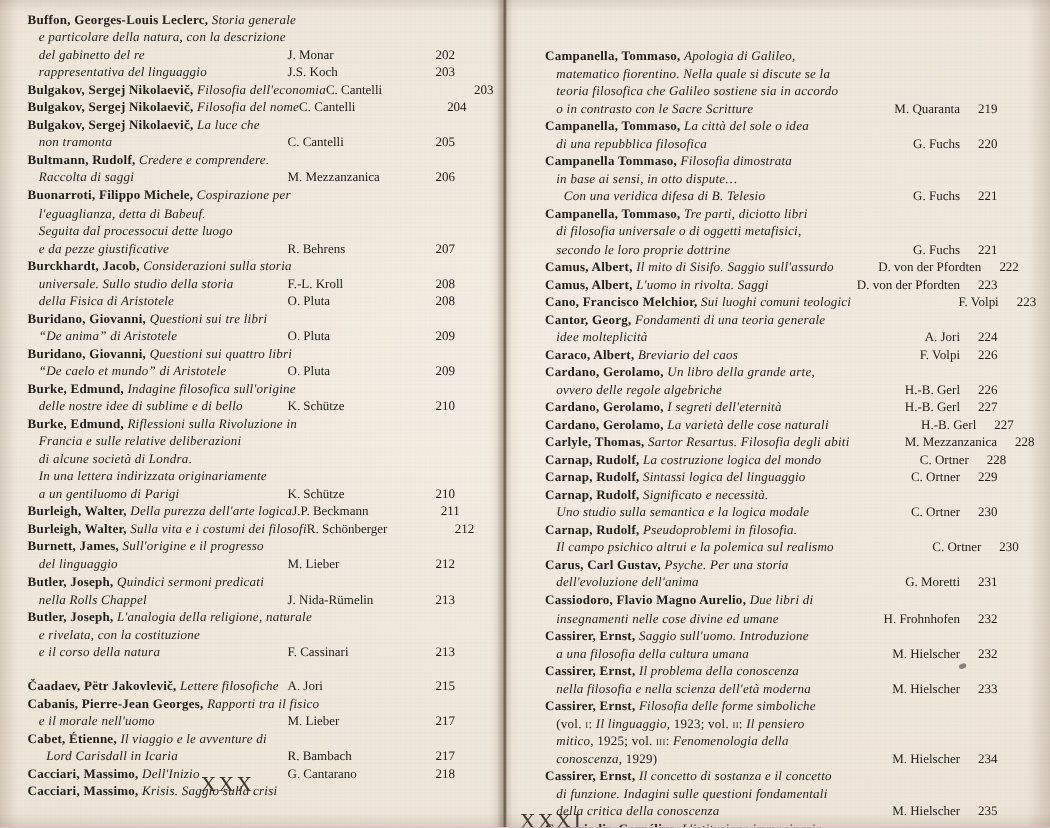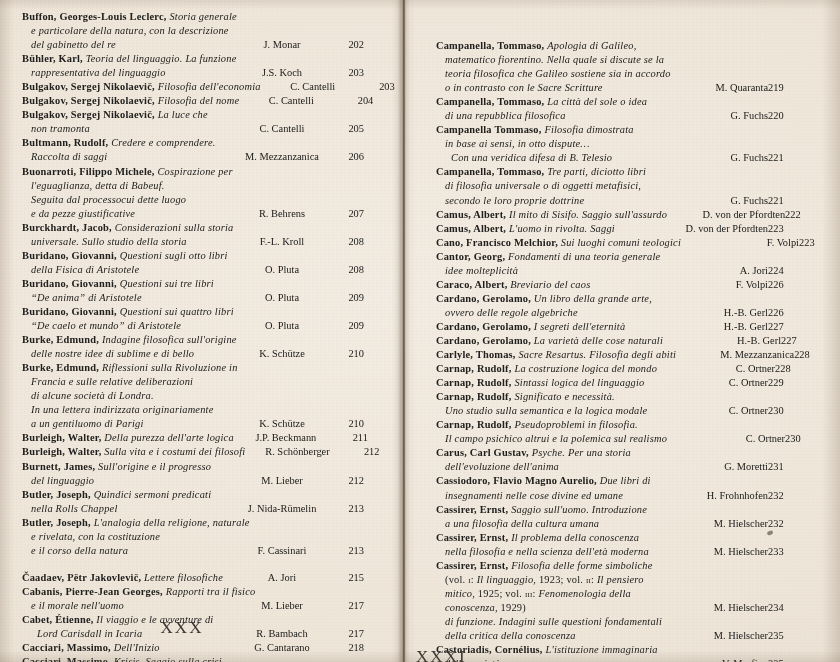--- a/index.html
+++ b/index.html
@@ -111,37 +111,37 @@
     letter-spacing: 0.02em;
   }
   .ln-indent { padding-left: 9px; }
   .ln-indent2 { padding-left: 15px; }
   .ln-spacer { flex: 1 1 auto; }
 
   .page-left .ln-trans {
     flex: 0 0 auto;
     width: 104px;
     margin-left: auto;
-    text-align: center;
+    text-align: left;
   }
   .page-left .ln-page {
     flex: 0 0 auto;
     width: 30px;
     text-align: right;
   }
   .page-right .ln-trans {
     flex: 0 0 auto;
     width: 118px;
     margin-left: auto;
     text-align: right;
   }
   .page-right .ln-page {
     flex: 0 0 auto;
     width: 30px;
-    text-align: left;
+    text-align: right;
   }
 
   .au { font-weight: bold; }
   .ti { font-style: italic; }
   .rm { font-style: normal; }
   .sc {
     font-variant: small-caps;
     font-style: normal;
     font-size: 9.4px;
   }
@@ -186,23 +186,20 @@
           </div>
           <div class="line">
             <span class="ln-text ln-indent"><span class="ti">del gabinetto del re</span></span>
             <span class="ln-spacer"></span>
             <span class="ln-trans">J. Monar</span>
             <span class="ln-page">202</span>
           </div>
         </div>
         <div class="entry">
           <div class="line">
-            <span class="ln-text"><span class="au">Bühler, Karl, </span><span class="ti">Teoria del linguaggio. La funzione</span></span>
-          </div>
-          <div class="line">
             <span class="ln-text ln-indent"><span class="ti">rappresentativa del linguaggio</span></span>
             <span class="ln-spacer"></span>
             <span class="ln-trans">J.S. Koch</span>
             <span class="ln-page">203</span>
           </div>
         </div>
         <div class="entry">
           <div class="line">
             <span class="ln-text"><span class="au">Bulgakov, Sergej Nikolaevič, </span><span class="ti">Filosofia dell'economia</span></span>
             <span class="ln-spacer"></span>
@@ -262,23 +259,20 @@
             <span class="ln-text"><span class="au">Burckhardt, Jacob, </span><span class="ti">Considerazioni sulla storia</span></span>
           </div>
           <div class="line">
             <span class="ln-text ln-indent"><span class="ti">universale. Sullo studio della storia</span></span>
             <span class="ln-spacer"></span>
             <span class="ln-trans">F.-L. Kroll</span>
             <span class="ln-page">208</span>
           </div>
         </div>
         <div class="entry">
-          <div class="line">
-            <span class="ln-text"><span class="au">Buridano, Giovanni, </span><span class="ti">Questioni sugli otto libri</span></span>
-          </div>
           <div class="line">
             <span class="ln-text ln-indent"><span class="ti">della Fisica di Aristotele</span></span>
             <span class="ln-spacer"></span>
             <span class="ln-trans">O. Pluta</span>
             <span class="ln-page">208</span>
           </div>
         </div>
         <div class="entry">
           <div class="line">
             <span class="ln-text"><span class="au">Buridano, Giovanni, </span><span class="ti">Questioni sui tre libri</span></span>
@@ -555,21 +549,21 @@
         <div class="entry">
           <div class="line">
             <span class="ln-text"><span class="au">Cardano, Gerolamo, </span><span class="ti">La varietà delle cose naturali</span></span>
             <span class="ln-spacer"></span>
             <span class="ln-trans">H.-B. Gerl</span>
             <span class="ln-page">227</span>
           </div>
         </div>
         <div class="entry">
           <div class="line">
-            <span class="ln-text"><span class="au">Carlyle, Thomas, </span><span class="ti">Sacre Resartus. Filosofia degli abiti</span></span>
+            <span class="ln-text"><span class="au">Carlyle, Thomas, </span><span class="ti">Sartor Resartus. Filosofia degli abiti</span></span>
             <span class="ln-spacer"></span>
             <span class="ln-trans">M. Mezzanzanica</span>
             <span class="ln-page">228</span>
           </div>
         </div>
         <div class="entry">
           <div class="line">
             <span class="ln-text"><span class="au">Carnap, Rudolf, </span><span class="ti">La costruzione logica del mondo</span></span>
             <span class="ln-spacer"></span>
             <span class="ln-trans">C. Ortner</span>
@@ -661,20 +655,23 @@
             <span class="ln-text ln-indent"><span class="ti">mitico</span><span class="rm">, 1925; vol. </span><span class="sc">iii</span><span class="rm">: </span><span class="ti">Fenomenologia della</span></span>
           </div>
           <div class="line">
             <span class="ln-text ln-indent"><span class="ti">conoscenza</span><span class="rm">, 1929)</span></span>
             <span class="ln-spacer"></span>
             <span class="ln-trans">M. Hielscher</span>
             <span class="ln-page">234</span>
           </div>
         </div>
         <div class="entry">
+          <div class="line">
+            <span class="ln-text"><span class="au">Cassirer, Ernst, </span><span class="ti">Il concetto di sostanza e il concetto</span></span>
+          </div>
           <div class="line">
             <span class="ln-text ln-indent"><span class="ti">di funzione. Indagini sulle questioni fondamentali</span></span>
           </div>
           <div class="line">
             <span class="ln-text ln-indent"><span class="ti">della critica della conoscenza</span></span>
             <span class="ln-spacer"></span>
             <span class="ln-trans">M. Hielscher</span>
             <span class="ln-page">235</span>
           </div>
         </div>

